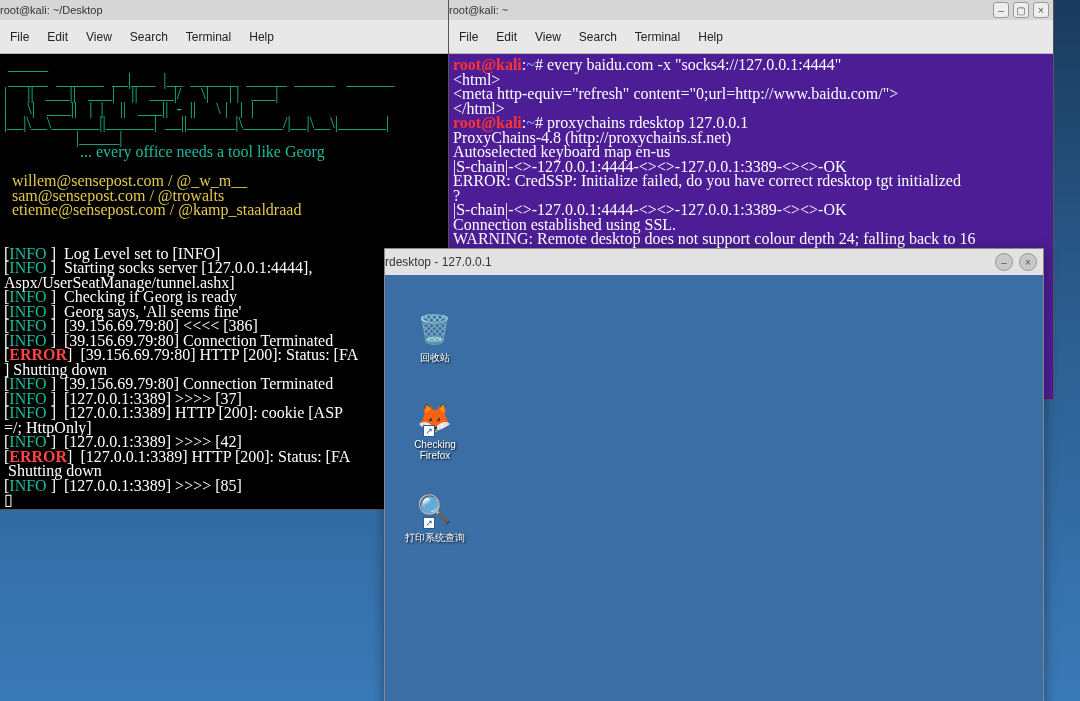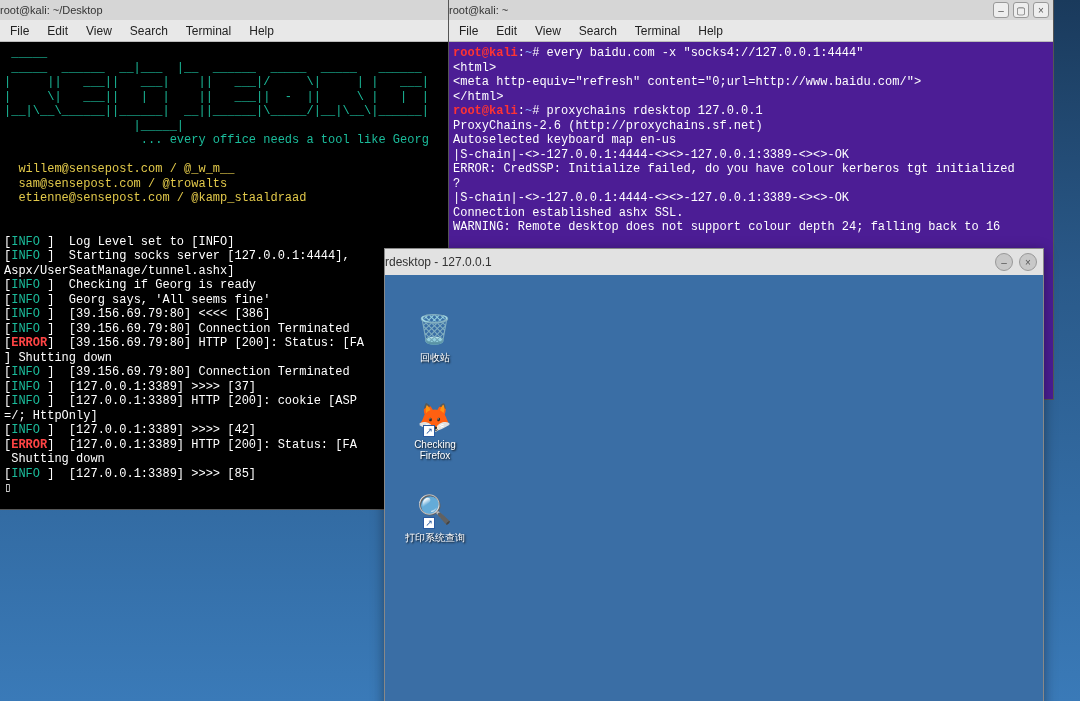--- a/index.html
+++ b/index.html
@@ -15,28 +15,28 @@
     position: absolute; left: 0; top: 0; width: 474px; height: 510px;
     background: #000; color: #fff;
     border: 1px solid #555; border-top: none; border-left: none;
   }
   .titlebar {
     height: 20px; background: #d6d6d6; color: #333;
     font: 11px sans-serif; display: flex; align-items: center; justify-content: flex-start;
     position: relative;
   }
   .menubar {
-    height: 22px; background: #e8e8e8; color: #222;
+    height: 34px; background: #e8e8e8; color: #222;
     font: 12px sans-serif; display: flex; align-items: center; gap: 18px;
     padding: 0 10px; border-bottom: 1px solid #bbb;
   }
   .menubar span { cursor: default; }
   .term-body {
-    padding: 4px 4px; font-size: 12px; line-height: 14.5px;
-    white-space: pre; font-family: Liberation Mono, monospace;
+    padding: 4px 4px; font-size: 16px; line-height: 14.5px;
+    white-space: pre; font-family: Liberation Serif, serif;
   }
   .teal { color: #1bbc9b; }
   .yellow { color: #e2c94a; }
   .white { color: #ffffff; }
   .red { color: #ff4444; font-weight: bold;}
 
   
   .term-right {
     position: absolute; left: 448px; top: 0; width: 606px; height: 400px;
     background: #4c1d95; color: #fff;
@@ -144,27 +144,27 @@
     <span>View</span>
     <span>Search</span>
     <span>Terminal</span>
     <span>Help</span>
   </div>
   <div class="term-body" id="right-body"><span class="rootkali">root@kali</span><span class="white">:</span><span class="promptcolon">~</span><span class="white"># every baidu.com -x "socks4://127.0.0.1:4444"</span>
 <span class="white">&lt;html&gt;</span>
 <span class="white">&lt;meta http-equiv="refresh" content="0;url=http://www.baidu.com/"&gt;</span>
 <span class="white">&lt;/html&gt;</span>
 <span class="rootkali">root@kali</span><span class="white">:</span><span class="promptcolon">~</span><span class="white"># proxychains rdesktop 127.0.0.1</span>
-<span class="white">ProxyChains-2.6 (http://proxychains.sf.net)</span>
+<span class="white">ProxyChains-4.8 (http://proxychains.sf.net)</span>
 <span class="white">Autoselected keyboard map en-us</span>
 <span class="white">|S-chain|-&lt;&gt;-127.0.0.1:4444-&lt;&gt;&lt;&gt;-127.0.0.1:3389-&lt;&gt;&lt;&gt;-OK</span>
-<span class="white">ERROR: CredSSP: Initialize failed, do you have colour kerberos tgt initialized</span>
+<span class="white">ERROR: CredSSP: Initialize failed, do you have correct rdesktop tgt initialized</span>
 <span class="white">?</span>
 <span class="white">|S-chain|-&lt;&gt;-127.0.0.1:4444-&lt;&gt;&lt;&gt;-127.0.0.1:3389-&lt;&gt;&lt;&gt;-OK</span>
-<span class="white">Connection established ashx SSL.</span>
+<span class="white">Connection established using SSL.</span>
 <span class="white">WARNING: Remote desktop does not support colour depth 24; falling back to 16</span>
 </div>
 </div>
 
 <div class="rdesktop">
   <div class="titlebar">
     <span>rdesktop - 127.0.0.1</span>
     <div class="rd-controls">
       <div class="rd-btn">–</div>
       <div class="rd-btn">×</div>

